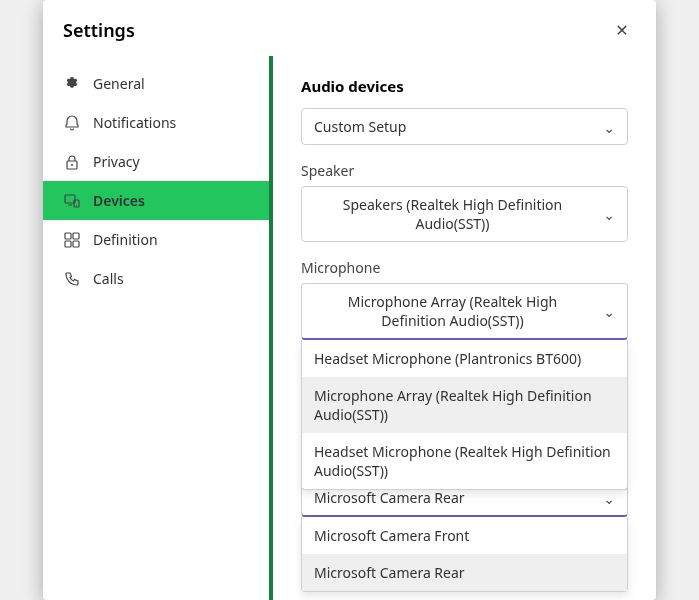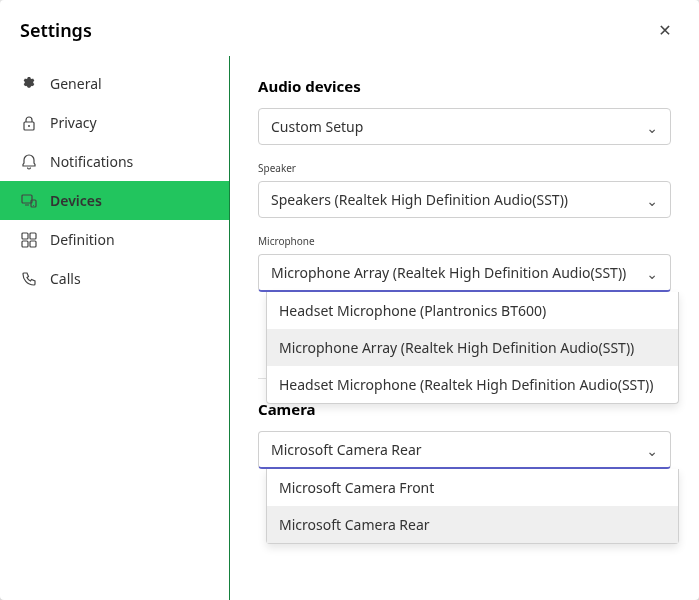--- a/index.html
+++ b/index.html
@@ -5,21 +5,21 @@
     * { box-sizing: border-box; margin: 0; padding: 0; }
     body {
       font-family: 'Segoe UI', system-ui, sans-serif;
       background: #f0f0f0;
       display: flex;
       align-items: center;
       justify-content: center;
       min-height: 100vh;
     }
     .window {
-      width: 699px;
+      width: 613px;
       height: 600px;
       background: #ffffff;
       border-radius: 4px;
       box-shadow: 0 4px 20px rgba(0,0,0,0.3);
       display: flex;
       flex-direction: column;
       overflow: hidden;
     }
     .title-bar {
       display: flex;
@@ -49,21 +49,21 @@
     }
     .content {
       display: flex;
       flex: 1;
       overflow: hidden;
     }
     .sidebar {
       width: 230px;
       flex-shrink: 0;
       padding: 8px 0;
-      border-right: 1px solid #15803d;
+      border-right: 4px solid #15803d;
     }
     .sidebar-item {
       display: flex;
       align-items: center;
       gap: 12px;
       padding: 10px 20px;
       cursor: pointer;
       font-size: 14px;
       color: #333;
       border-radius: 0;
@@ -117,34 +117,34 @@
     }
     .dropdown-chevron {
       position: absolute;
       right: 12px;
       top: 50%;
       transform: translateY(-50%);
       color: #555;
       font-size: 14px;
     }
     .field-label {
-      font-size: 10px;
+      font-size: 14px;
       color: #444;
       margin-bottom: 6px;
       margin-top: 11px;
     }
     .dropdown-menu {
       width: 100%;
       border: 1px solid #d0d0d0;
       border-top: none;
       background: #fff;
       border-radius: 0 0 4px 4px;
       position: absolute;
       top: 100%;
-      left: 8px;
+      left: 0;
       z-index: 10;
       box-shadow: 0 4px 8px rgba(0,0,0,0.1);
     }
     .dropdown-option {
       padding: 9px 12px;
       font-size: 14px;
       color: #333;
       cursor: pointer;
     }
     .dropdown-option.selected {
@@ -173,35 +173,35 @@
           <svg width="16" height="16" viewBox="0 0 16 16" fill="none" xmlns="http://www.w3.org/2000/svg">
             <path d="M8 5a3 3 0 1 0 0 6A3 3 0 0 0 8 5zm0 1a2 2 0 1 1 0 4A2 2 0 0 1 8 6z" fill="#444"></path>
             <path d="M7.07 1a.5.5 0 0 0-.49.4l-.22 1.1a5.5 5.5 0 0 0-.97.56l-1.06-.43a.5.5 0 0 0-.6.22l-.93 1.6a.5.5 0 0 0 .12.64l.87.71a5.5 5.5 0 0 0 0 1.12l-.87.71a.5.5 0 0 0-.12.64l.93 1.6a.5.5 0 0 0 .6.22l1.06-.43c.3.21.63.4.97.56l.22 1.1a.5.5 0 0 0 .49.4h1.86a.5.5 0 0 0 .49-.4l.22-1.1c.34-.16.67-.35.97-.56l1.06.43a.5.5 0 0 0 .6-.22l.93-1.6a.5.5 0 0 0-.12-.64l-.87-.71a5.5 5.5 0 0 0 0-1.12l.87-.71a.5.5 0 0 0 .12-.64l-.93-1.6a.5.5 0 0 0-.6-.22l-1.06.43a5.5 5.5 0 0 0-.97-.56l-.22-1.1A.5.5 0 0 0 8.93 1H7.07z" fill="#444"></path>
           </svg>
         </span>
         <span>General</span>
       </div>
       <div class="sidebar-item">
         <span class="sidebar-icon">
           <svg width="16" height="16" viewBox="0 0 16 16" fill="none" xmlns="http://www.w3.org/2000/svg">
+            <path d="M8 1a5 5 0 0 0-5 5v3l-1 1.5V12h12v-1.5L13 9V6a5 5 0 0 0-5-5z" stroke="#444" stroke-width="1.2" fill="none"></path>
+            <path d="M6.5 13.5a1.5 1.5 0 0 0 3 0" stroke="#444" stroke-width="1.2" fill="none"></path>
+          </svg>
+        </span>
+        <span>Notifications</span>
+      </div>
+      <div class="sidebar-item">
+        <span class="sidebar-icon">
+          <svg width="16" height="16" viewBox="0 0 16 16" fill="none" xmlns="http://www.w3.org/2000/svg">
             <rect x="3" y="7" width="10" height="8" rx="1" stroke="#444" stroke-width="1.2" fill="none"></rect>
             <path d="M5 7V5a3 3 0 0 1 6 0v2" stroke="#444" stroke-width="1.2" fill="none"></path>
             <circle cx="8" cy="11" r="1" fill="#444"></circle>
           </svg>
         </span>
         <span>Privacy</span>
-      </div>
-      <div class="sidebar-item">
-        <span class="sidebar-icon">
-          <svg width="16" height="16" viewBox="0 0 16 16" fill="none" xmlns="http://www.w3.org/2000/svg">
-            <path d="M8 1a5 5 0 0 0-5 5v3l-1 1.5V12h12v-1.5L13 9V6a5 5 0 0 0-5-5z" stroke="#444" stroke-width="1.2" fill="none"></path>
-            <path d="M6.5 13.5a1.5 1.5 0 0 0 3 0" stroke="#444" stroke-width="1.2" fill="none"></path>
-          </svg>
-        </span>
-        <span>Notifications</span>
       </div>
       <div class="sidebar-item active">
         <span class="sidebar-icon">
           <svg width="16" height="16" viewBox="0 0 16 16" fill="none" xmlns="http://www.w3.org/2000/svg">
             <rect x="1" y="2" width="10" height="8" rx="1" stroke="#444" stroke-width="1.2" fill="none"></rect>
             <path d="M4 12h4" stroke="#444" stroke-width="1.2"></path>
             <rect x="10" y="7" width="5" height="7" rx="1" stroke="#444" stroke-width="1.2" fill="none"></rect>
             <circle cx="12.5" cy="12.5" r="0.5" fill="#444"></circle>
           </svg>
         </span>

